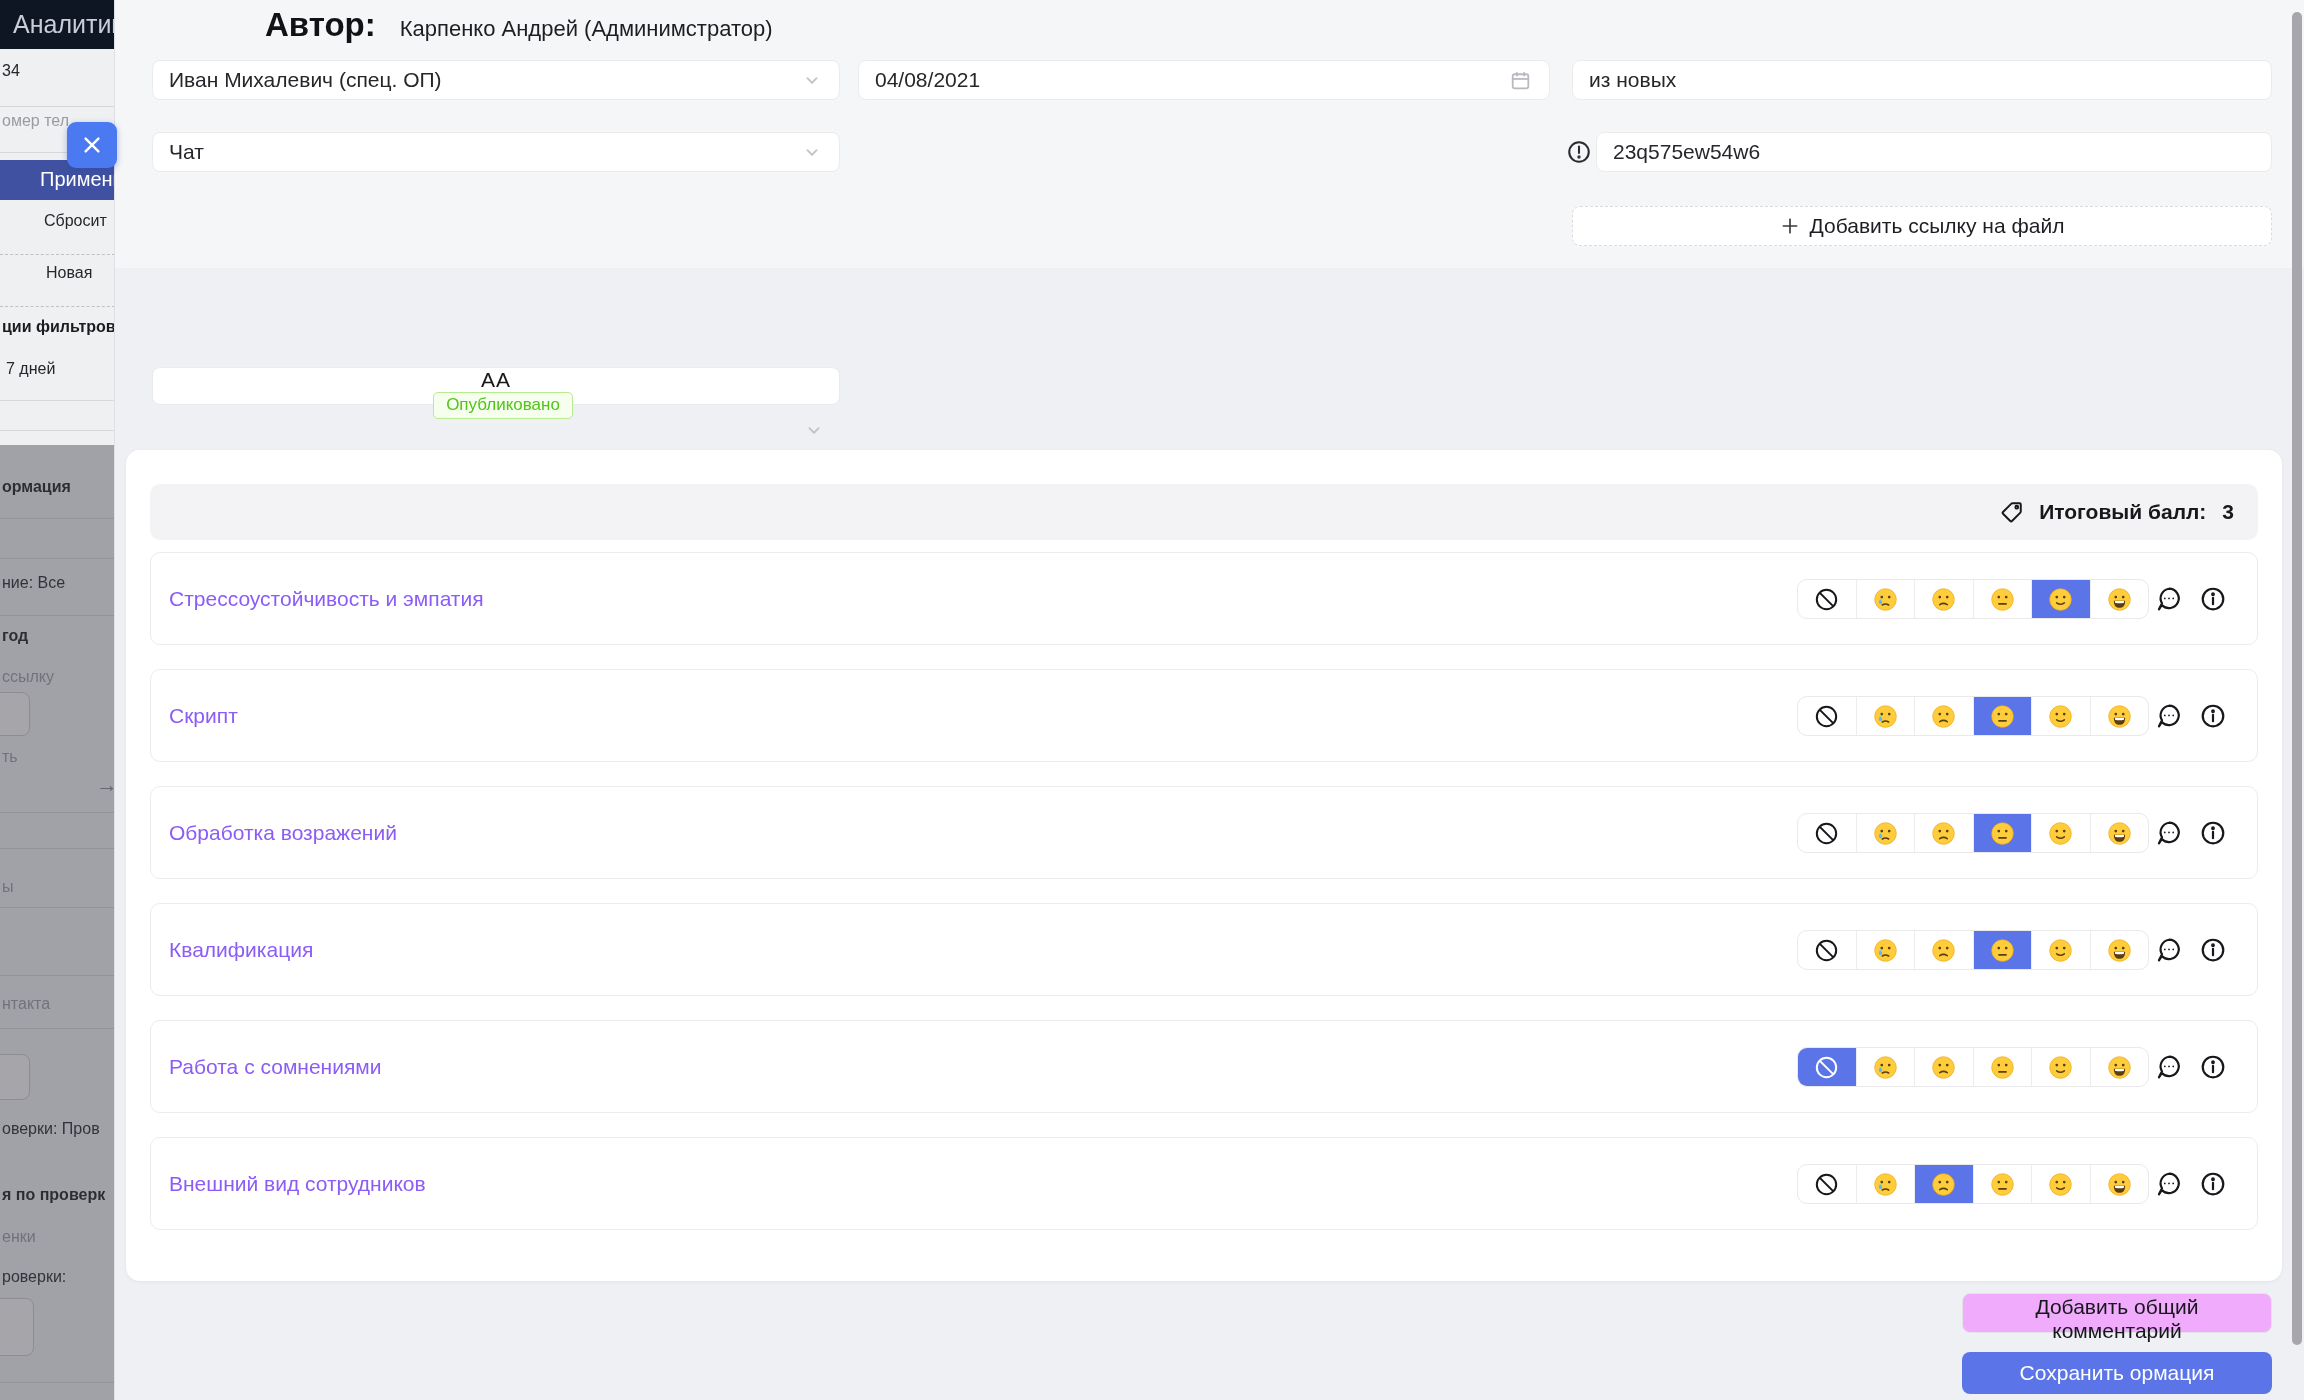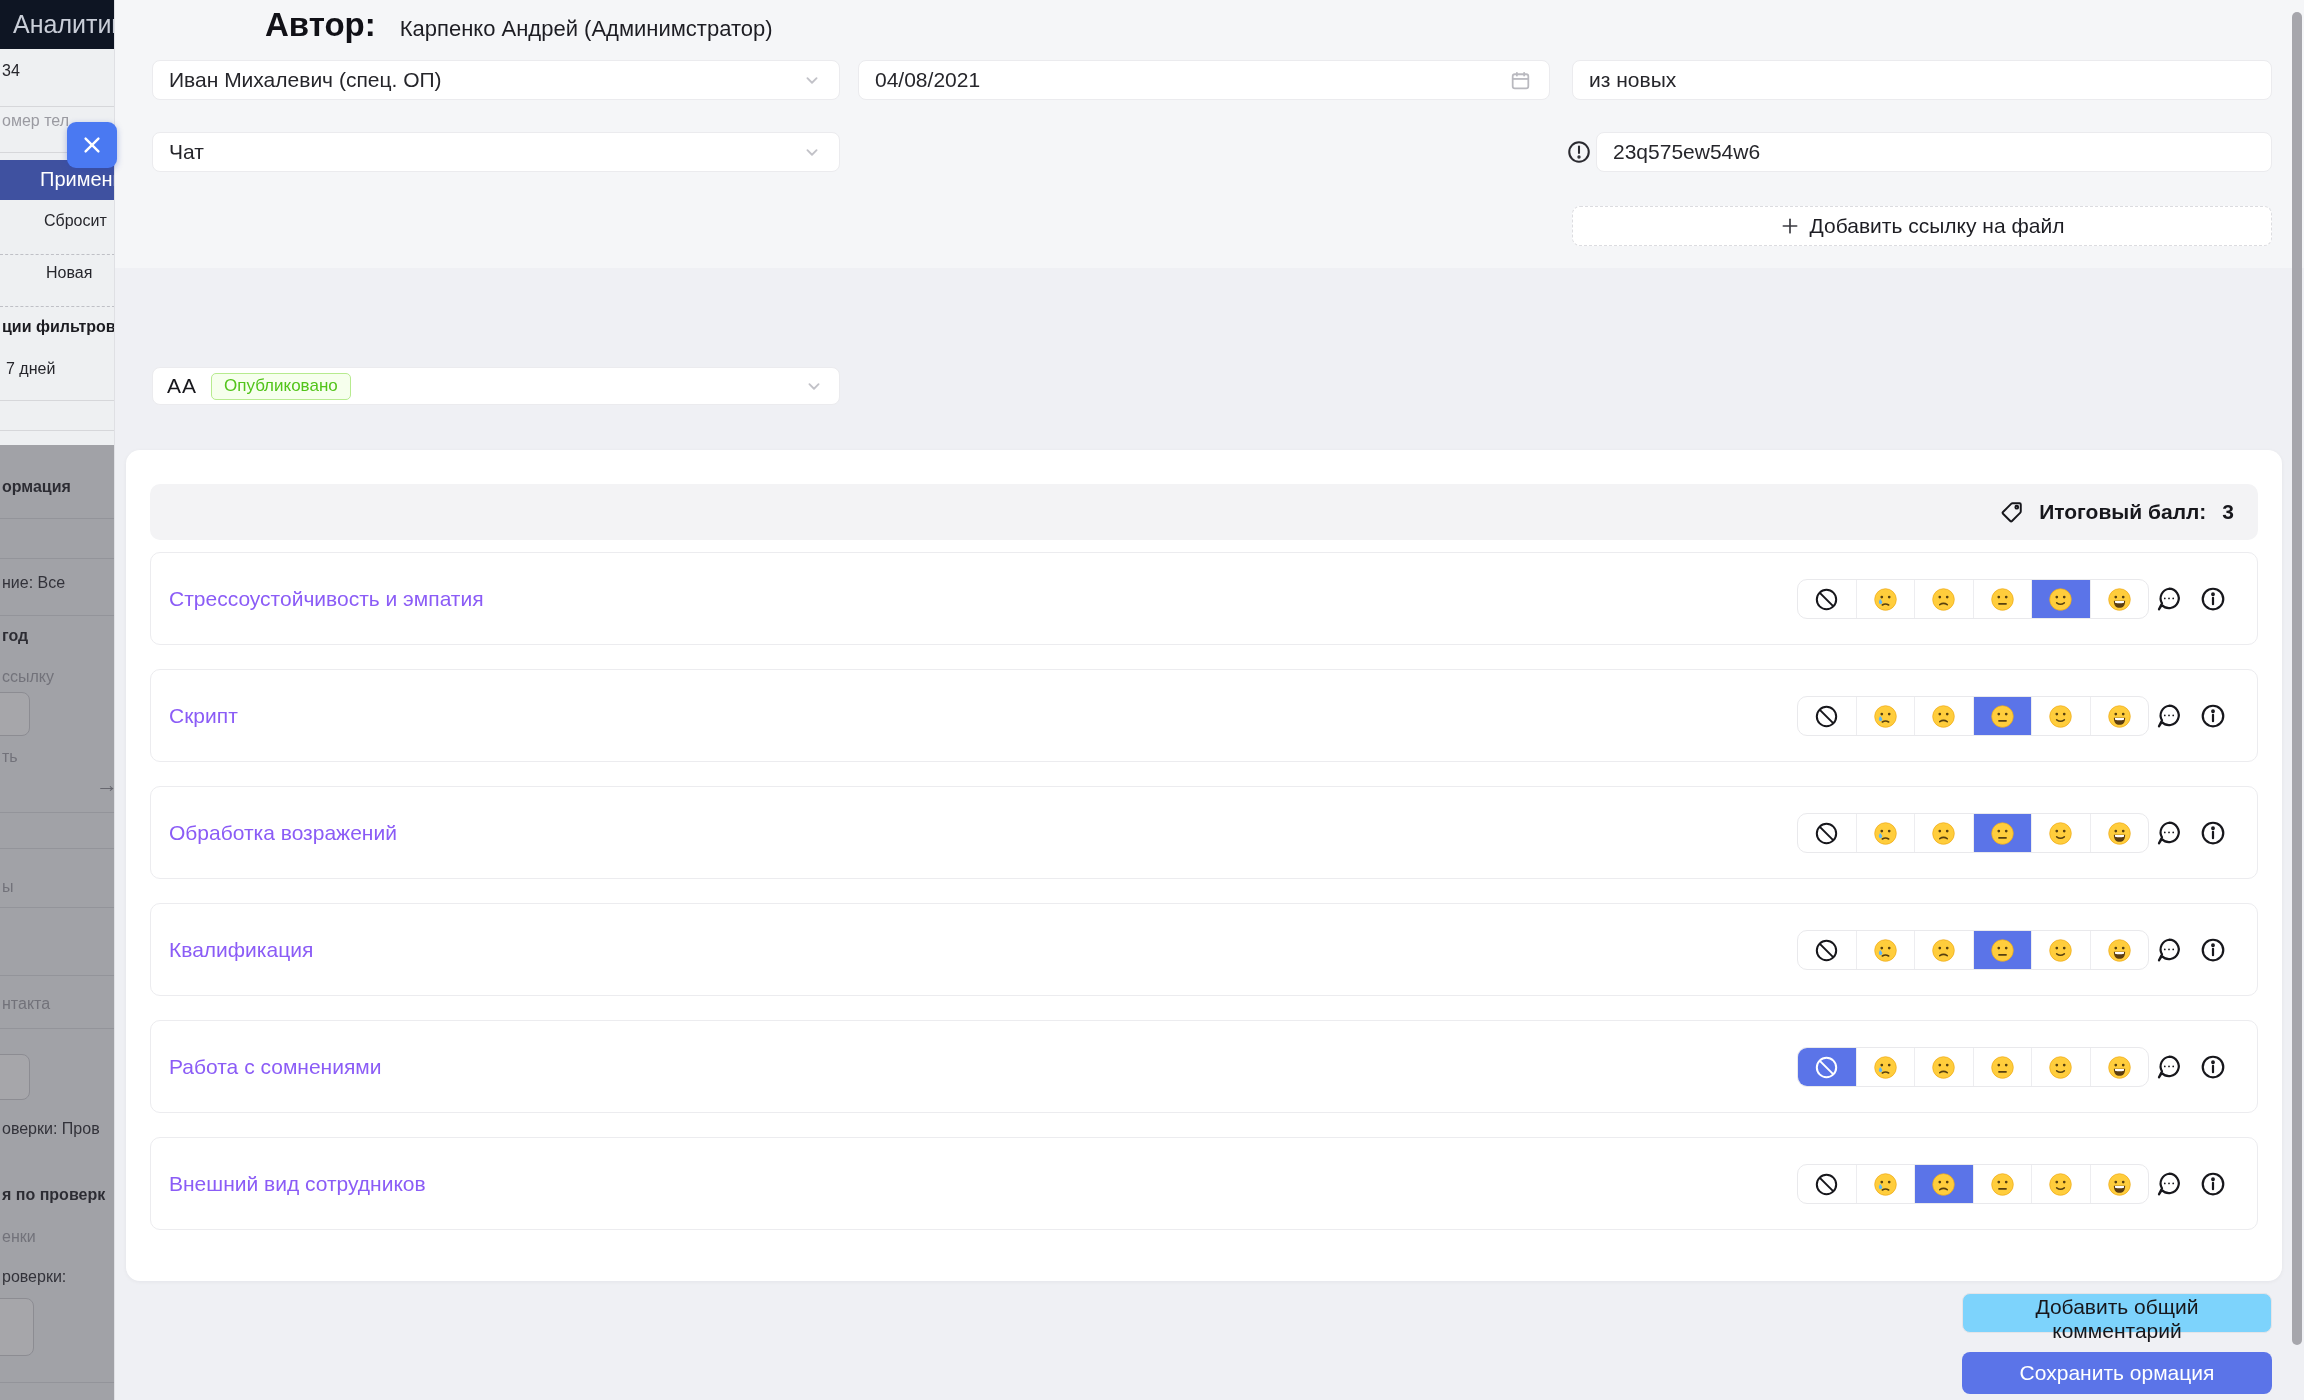--- a/index.html
+++ b/index.html
@@ -44,21 +44,21 @@
   .field .cal{margin-left:auto;width:25px;height:25px;color:#b9b9bf;flex:none;}
 
   .excl-ic{position:absolute;width:26px;height:26px;color:#2a2a30;}
 
   .file-btn{position:absolute;left:1572px;top:206px;width:700px;height:40px;background:#fff;
             border:1.5px dashed #dcdce0;border-radius:8px;display:flex;align-items:center;
             justify-content:center;gap:10px;font-size:21px;color:#1d1d23;cursor:pointer;}
   .file-btn svg{width:20px;height:20px;color:#3a3a40;}
 
   .status-field{position:absolute;left:152px;top:367px;width:688px;height:38px;background:#fff;
-                border:1px solid #ebebee;border-radius:8px;display:flex;align-items:center;padding:0 14px;}
+                border:1px solid #ebebee;border-radius:8px;display:flex;align-items:center;padding:0 14px;flex-direction:column;}
   .status-initials{font-size:21px;letter-spacing:1px;color:#17171c;}
   .status-tag{margin-left:14px;font-size:17px;color:#52c41a;background:#f6ffed;
               border:1px solid #b7eb8f;border-radius:5px;padding:2px 12px 3px;}
   .status-field .chev{margin-left:auto;width:22px;height:22px;color:#c2c2c8;}
 
   .card{position:absolute;left:126px;top:450px;width:2156px;height:831px;background:#fff;
         border-radius:14px;box-shadow:0 1px 4px rgba(25,25,35,.05);}
   .card-strip{position:absolute;left:24px;top:34px;width:2108px;height:56px;background:#f3f3f5;
               border-radius:10px;display:flex;align-items:center;justify-content:flex-end;
               padding-right:24px;gap:14px;}
@@ -77,21 +77,21 @@
        border-right:1px solid #ededf0;color:#17171c;cursor:pointer;}
   .seg:last-child{border-right:none;}
   .seg.sel{background:#5b74e8;color:#fff;}
   .seg svg{width:27px;height:27px;}
   .row-ic{position:absolute;top:50%;transform:translateY(-50%);width:28px;height:28px;
           color:#17171c;cursor:pointer;}
   .row-ic svg{width:100%;height:100%;}
   .ic-bubble{left:2004px;}
   .ic-info{left:2048px;}
 
-  .btn-comment{position:absolute;left:1962px;top:1293px;width:310px;height:40px;background:#7dd3fc;
+  .btn-comment{position:absolute;left:1962px;top:1293px;width:310px;height:40px;background:#f0abfc;
                border:1px solid #e4e4e8;border-radius:8px;font-size:21px;color:#17171c;
                font-family:inherit;cursor:pointer;}
   .btn-save{position:absolute;left:1962px;top:1352px;width:310px;height:42px;background:#5b74e8;
             border:none;border-radius:8px;font-size:21px;color:#fff;font-family:inherit;cursor:pointer;}
 
   .scroll-thumb{position:absolute;left:2292px;top:12px;width:10px;height:1333px;
                 background:#a6a6ac;border-radius:5px;}
 </style>
 </head>
 <body>

